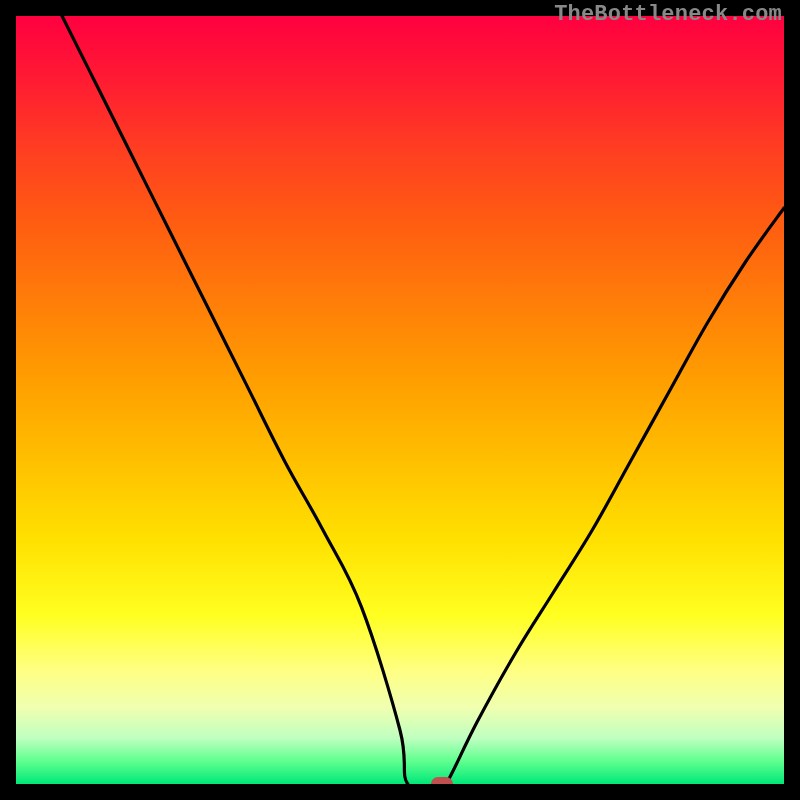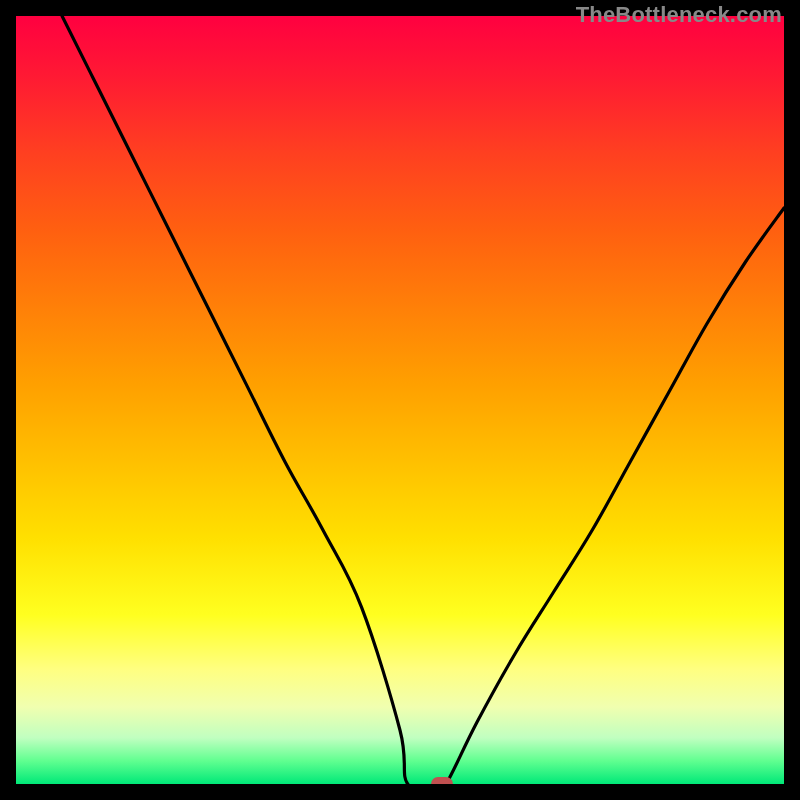--- a/index.html
+++ b/index.html
@@ -77,21 +77,21 @@
     width: 22px;
     height: 14px;
     border-radius: 7px;
     background: #c05050;
     transform: translate(-50%, -50%);
   }
   .watermark {
     position: absolute;
     top: 2px;
     right: 18px;
-    font-family: Liberation Sans, sans-serif;
+    font-family: Liberation Mono, monospace;
     font-size: 22px;
     font-weight: bold;
     color: #888888;
     letter-spacing: 0.2px;
     z-index: 10;
   }
 </style>
 </head>
 <body>
 

